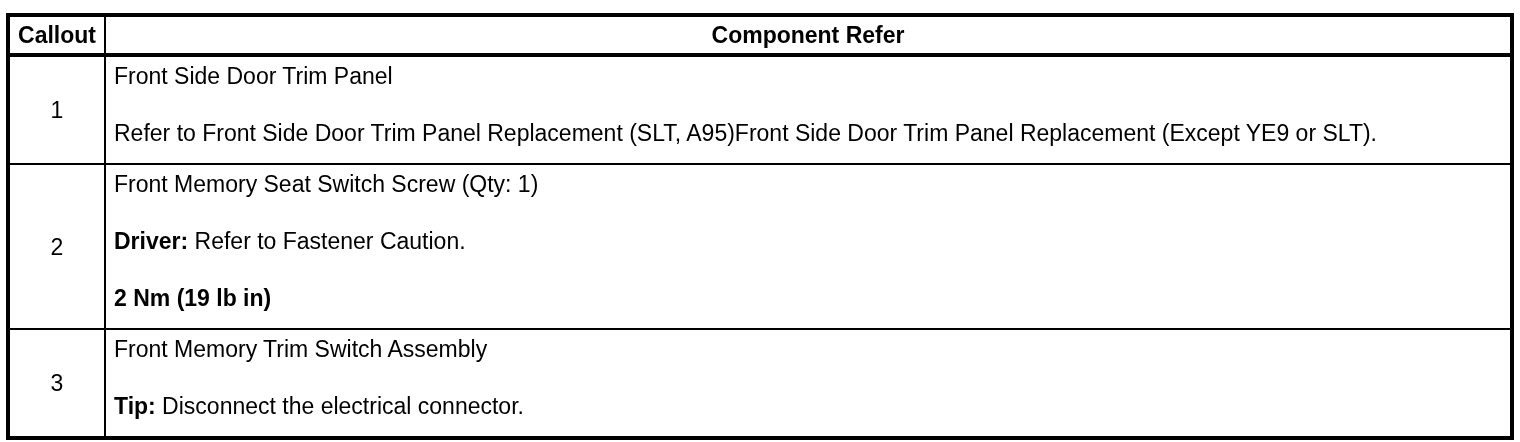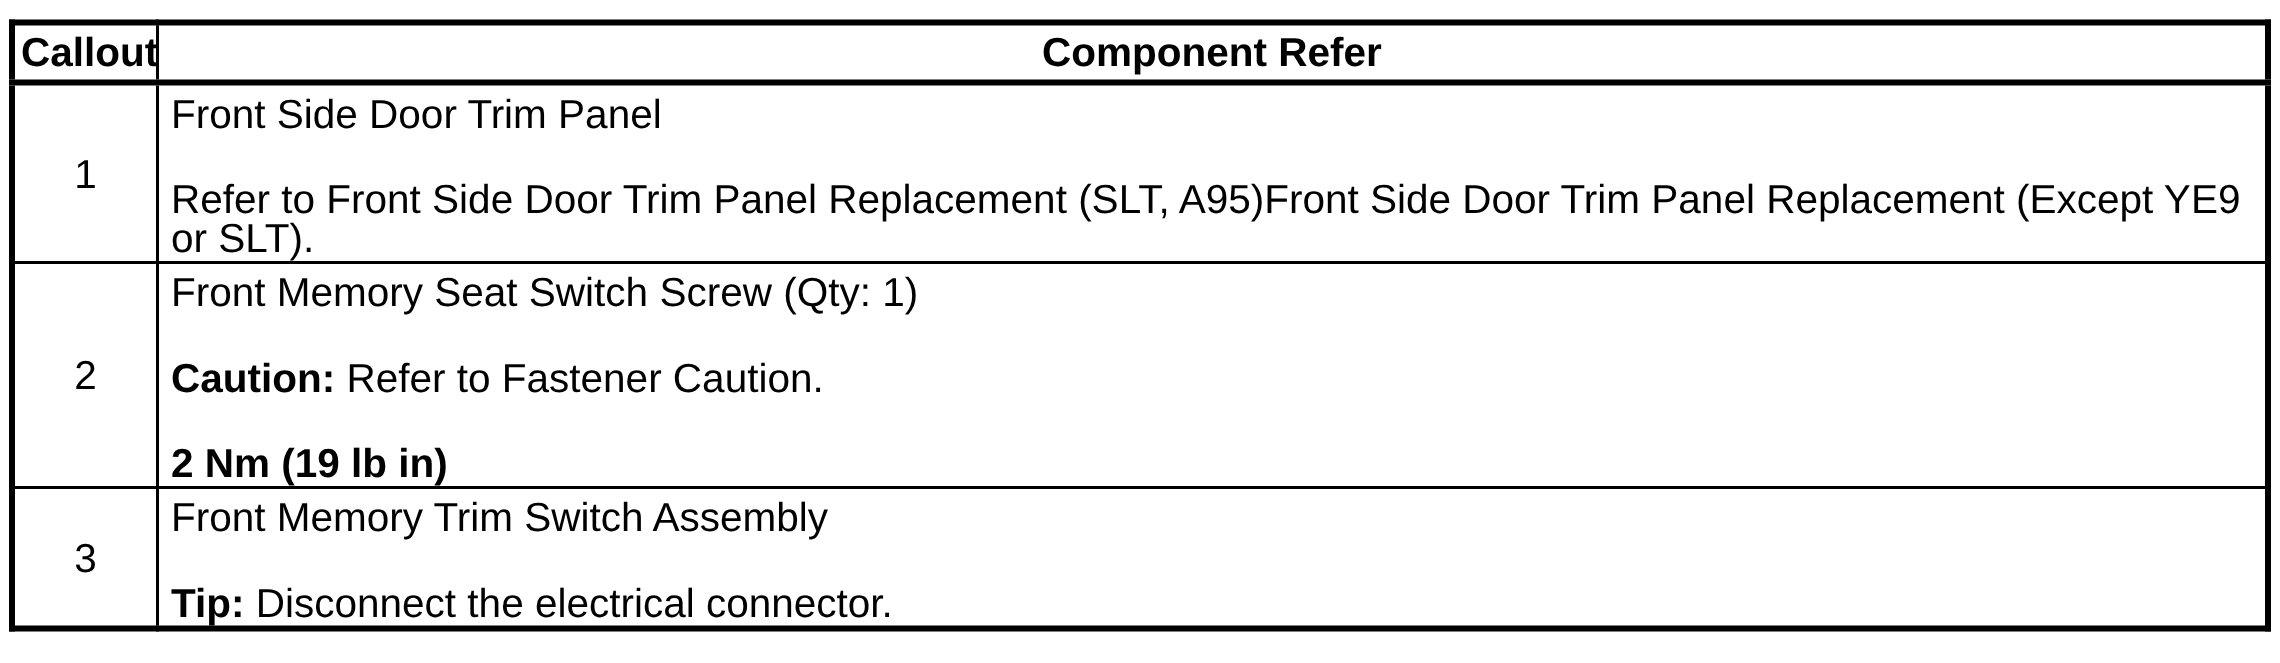--- a/index.html
+++ b/index.html
@@ -30,40 +30,40 @@
   .callout-table {
     margin-top: 13px;
     width: 100%;
     border-collapse: collapse;
     border: 4px solid #000000;
     table-layout: fixed;
   }
   .callout-table th,
   .callout-table td {
     border: 2px solid #000000;
-    font-size: 27px;
+    font-size: 23px;
     line-height: 26px;
     vertical-align: middle;
   }
   .callout-table thead th {
     border-bottom: 4px solid #000000;
     font-weight: bold;
     text-align: center;
     padding: 5px 4px;
   }
   th.callout-col {
     width: 97px;
   }
   td.callout-cell {
     text-align: center;
     font-weight: normal;
     padding: 4px;
   }
   td.component-cell {
-    padding: 6px 8px 2px 8px;
+    padding: 6px 8px 17px 8px;
     vertical-align: middle;
   }
   td.component-cell p {
     margin: 31px 0 0 0;
   }
   td.component-cell p:first-child {
     margin-top: 0;
   }
   td.component-cell strong {
     font-weight: bold;
@@ -85,21 +85,21 @@
           <td class="callout-cell">1</td>
           <td class="component-cell">
             <p>Front Side Door Trim Panel</p>
             <p>Refer to Front Side Door Trim Panel Replacement (SLT, A95)Front Side Door Trim Panel Replacement (Except YE9 or SLT).</p>
           </td>
         </tr>
         <tr>
           <td class="callout-cell">2</td>
           <td class="component-cell">
             <p>Front Memory Seat Switch Screw (Qty: 1)</p>
-            <p><strong>Caution:</strong> Refer to Fastener Caution.</p>
+            <p><strong>Driver:</strong> Refer to Fastener Caution.</p>
             <p><strong>2 Nm (19 lb in)</strong></p>
           </td>
         </tr>
         <tr>
           <td class="callout-cell">3</td>
           <td class="component-cell">
             <p>Front Memory Trim Switch Assembly</p>
             <p><strong>Tip:</strong> Disconnect the electrical connector.</p>
           </td>
         </tr>

